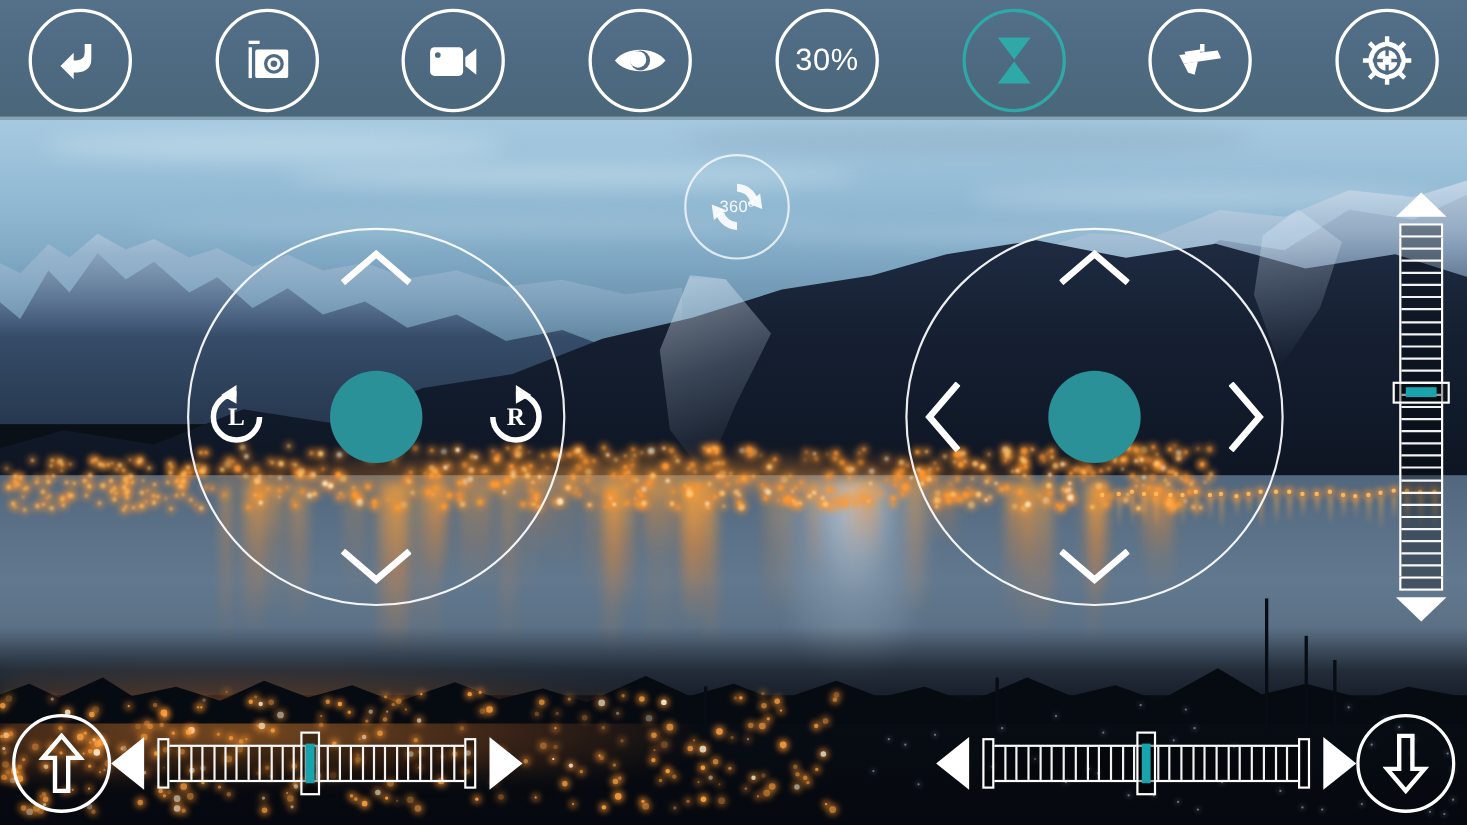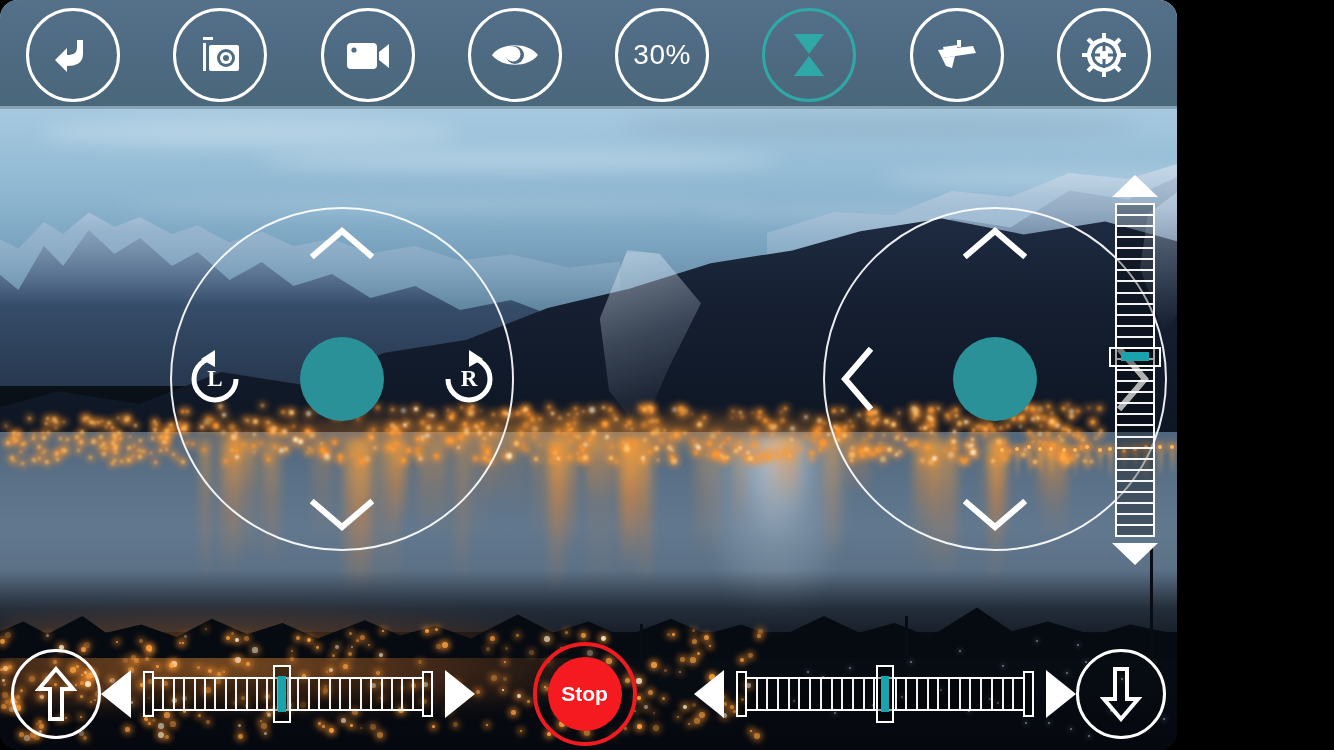--- a/index.html
+++ b/index.html
@@ -5,26 +5,25 @@
   html, body {
     margin: 0;
     padding: 0;
     background: #000;
   }
   body {
     font-family: "Liberation Sans", sans-serif;
   }
   #app {
     position: relative;
-    width: 1177px;
+    width: 1334px;
     height: 750px;
     overflow: hidden;
     background: #0a1018;
     user-select: none;
-    border-radius: 18px;
   }
 
   
   .scene { position: absolute; inset: 0; overflow: hidden; }
 
   .sky {
     position: absolute; left: 0; top: 0; width: 100%; height: 330px;
     background:
       linear-gradient(180deg,
         #b9d6ea 0%,
@@ -1546,20 +1545,29 @@
         <circle cx="24" cy="24" r="11" fill="none" stroke="#4f6b83" stroke-width="3"></circle>
         <g stroke="#4f6b83" stroke-width="3">
           <line x1="24" y1="11" x2="24" y2="37"></line>
           <line x1="11" y1="24" x2="37" y2="24"></line>
         </g>
         <circle cx="24" cy="24" r="4" fill="#fff"></circle>
       </svg>
     </div>
   </div>
 
+  <div class="btn360">
+    <svg width="62" height="62" viewBox="0 0 62 62">
+      <path d="M31 10 A21 21 0 0 1 50 24 L43 26 A14 14 0 0 0 31 17 Z" fill="rgba(255,255,255,.9)"></path>
+      <path d="M52 19 L54 33 L41 28 Z" fill="rgba(255,255,255,.9)"></path>
+      <path d="M31 52 A21 21 0 0 1 12 38 L19 36 A14 14 0 0 0 31 45 Z" fill="rgba(255,255,255,.9)"></path>
+      <path d="M10 43 L8 29 L21 34 Z" fill="rgba(255,255,255,.9)"></path>
+    </svg>
+    <span class="lbl">360º</span>
+  </div>
 
   <div class="stick left">
     <div class="chev chev-up">
       <svg width="64" height="34" viewBox="0 0 64 34">
           <path d="M4 30 L32 6 L60 30" fill="none" stroke="#fff" stroke-width="6" stroke-linecap="square"></path>
         </svg>
     </div>
     <div class="chev chev-down">
       <svg width="64" height="34" viewBox="0 0 64 34">
           <path d="M4 4 L32 28 L60 4" fill="none" stroke="#fff" stroke-width="6" stroke-linecap="square"></path>
@@ -1694,25 +1702,20 @@
       <div class="h-cap"></div>
       <div class="h-thumb" id="h-thumb-left" style="left: calc(48% - 9px);">
         <i></i>
       </div>
     </div>
 
     <div class="tri tri-right"></div>
 
     <div class="spacer"></div>
 
-    <div class="stop-wrap">
-      <div class="stop-btn">
-        <span>Stop</span>
-      </div>
-    </div>
 
     <div class="spacer"></div>
 
     <div class="tri tri-left"></div>
 
     <div class="hslider s-right">
       <div class="h-cap"></div>
       <div class="h-rungs" id="h-rungs-right">
           <div class="h-rung"></div>
           <div class="h-rung"></div>

